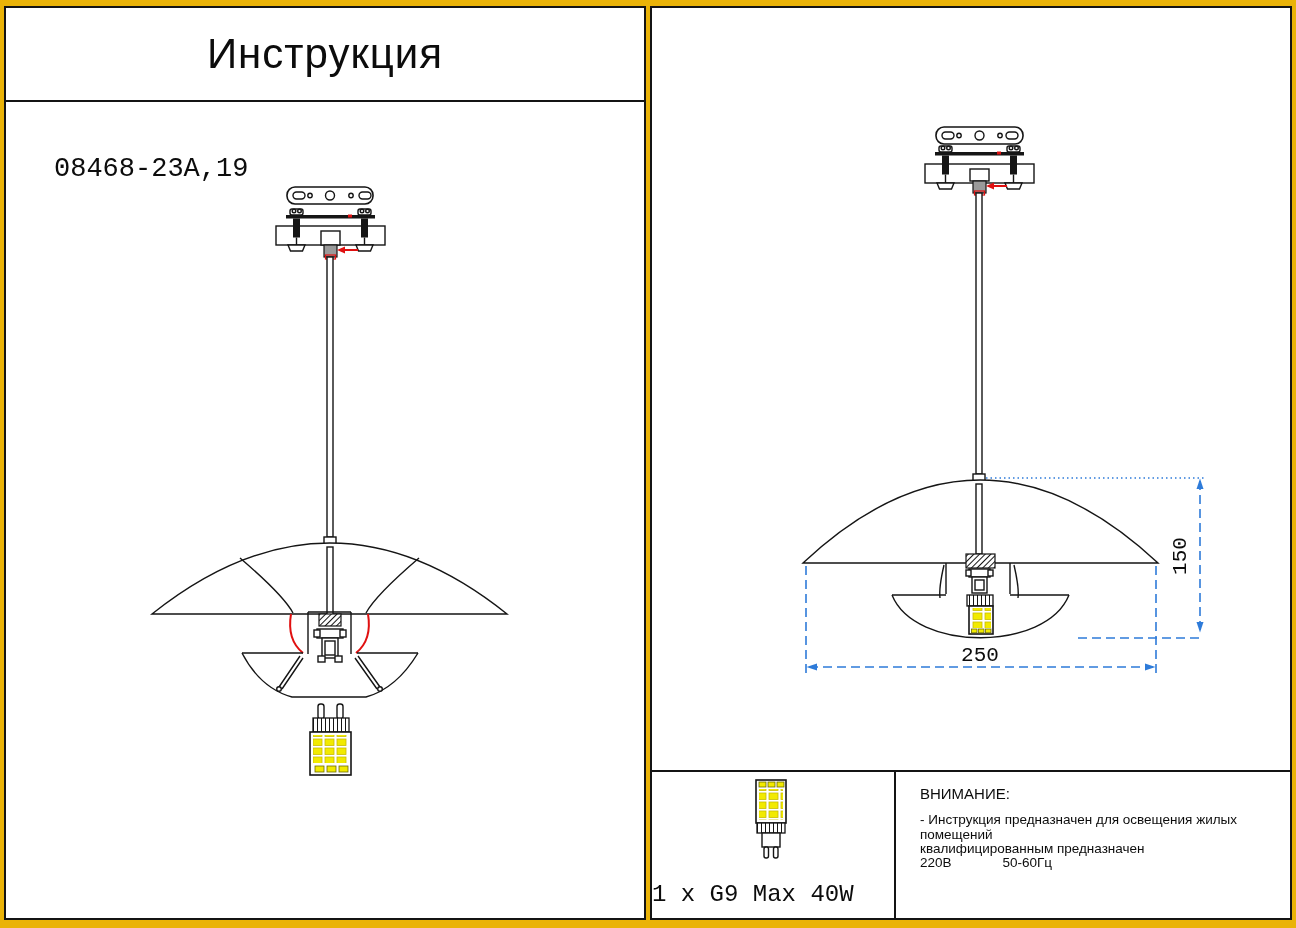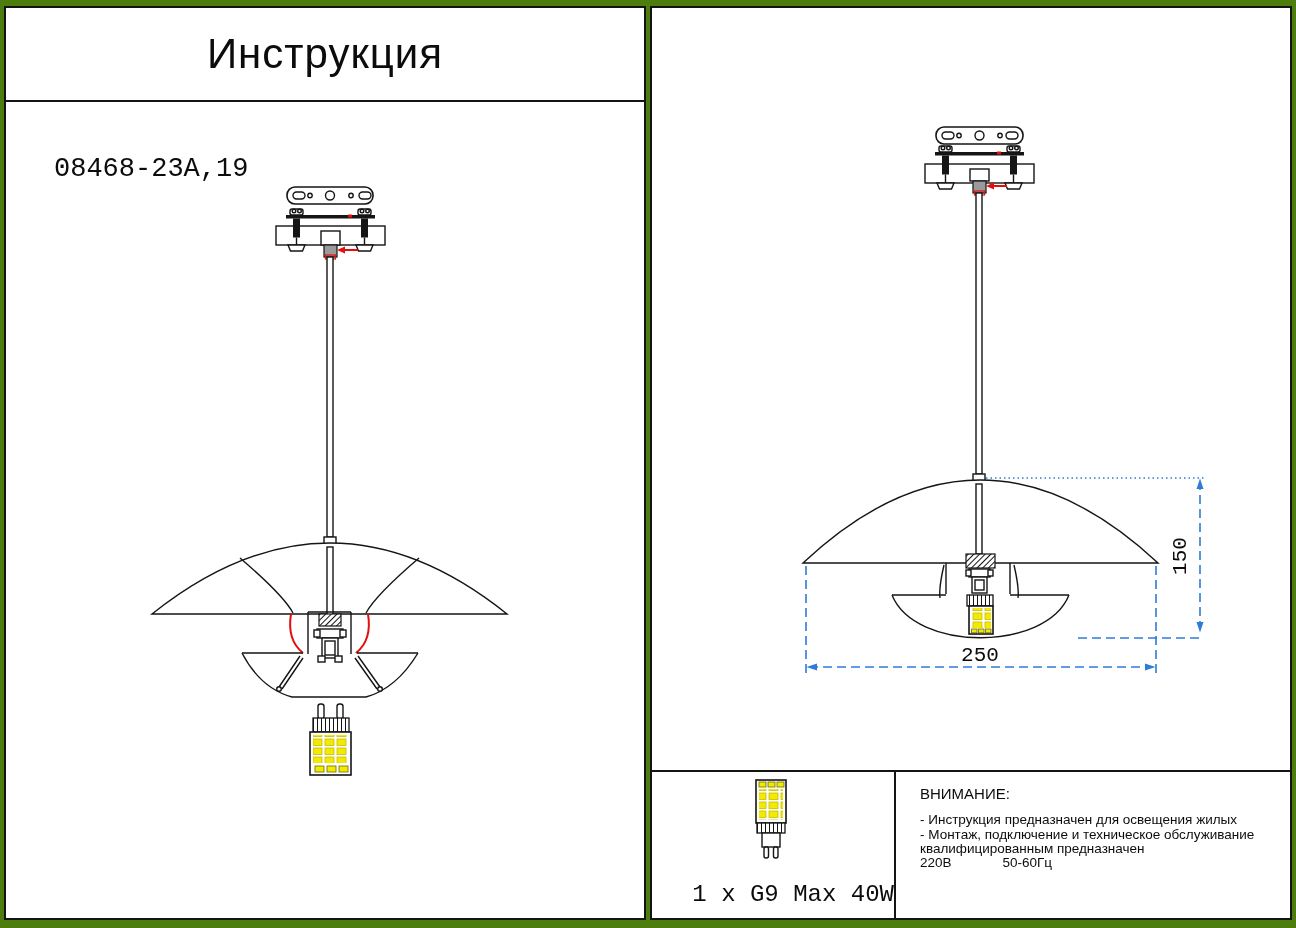--- a/index.html
+++ b/index.html
@@ -1,27 +1,27 @@
 <!DOCTYPE html>
 <html><head>
 <meta charset="utf-8">
 <style>
   html,body{margin:0;padding:0;background:#fff;}
-  .page{position:relative;width:1296px;height:928px;background:#4d7c0f;overflow:hidden;
+  .page{position:relative;width:1296px;height:928px;background:#eab308;overflow:hidden;
         font-family:"Liberation Sans",sans-serif;color:#111;}
   .panel{position:absolute;top:6px;height:914px;border:2px solid #141414;background:#fff;box-sizing:border-box;}
   .left-panel{left:4px;width:642px;}
   .right-panel{left:650px;width:642px;}
   .title-box{position:absolute;top:0;left:0;right:0;height:92px;border-bottom:2px solid #141414;
              display:flex;align-items:center;justify-content:center;}
   .title-box span{font-size:42px;letter-spacing:1px;color:#0c0c0c;}
   .model{position:absolute;left:48px;top:146px;font-family:Liberation Mono, monospace;font-size:27px;color:#0c0c0c;}
   .bottom-row{position:absolute;left:0;right:0;top:762px;bottom:0;border-top:2px solid #141414;display:flex;}
   .bulb-cell{width:244px;border-right:2px solid #141414;box-sizing:border-box;position:relative;}
-  .lamp-spec{position:absolute;left:0;right:0;bottom:10px;text-align:right;
+  .lamp-spec{position:absolute;left:0;right:0;bottom:10px;text-align:left;
              font-family:"Liberation Mono",monospace;font-size:24px;color:#0c0c0c;}
   .warning-cell{flex:1;padding:15px 10px 0 24px;font-size:13.5px;line-height:14.3px;color:#0c0c0c;}
   .warning-cell .hd{font-size:15px;margin-bottom:12px;}
   .power-line span.freq{margin-left:26px;padding-left:25px;}
   svg.art{position:absolute;left:0;top:0;pointer-events:none;}
   .ln{fill:none;stroke:#151515;stroke-width:1.4;}
   .fw{fill:#ffffff;stroke:#151515;stroke-width:1.4;}
   .fw2{fill:#ffffff;stroke:#151515;stroke-width:1.6;}
   .blk{fill:#151515;stroke:none;}
   .gry{fill:#9a9a9a;stroke:#151515;stroke-width:1.2;}
@@ -46,21 +46,21 @@
   </div>
 
   <div class="panel right-panel">
     <div class="bottom-row">
       <div class="bulb-cell">
         <div class="lamp-spec">1 x G9 Max 40W</div>
       </div>
       <div class="warning-cell">
         <div class="hd">ВНИМАНИЕ:</div>
         <div>- Инструкция предназначен для освещения жилых</div>
-        <div>- Монтаж, подключение и техническое обслуживание</div>
+        <div>помещений</div>
         <div>квалифицированным предназначен</div>
         <div class="power-line">
           <span>220В</span><span class="freq">50-60Гц</span>
         </div>
       </div>
     </div>
   </div>
 
   <svg class="art" width="1296" height="928" viewBox="0 0 1296 928">
     <defs>

